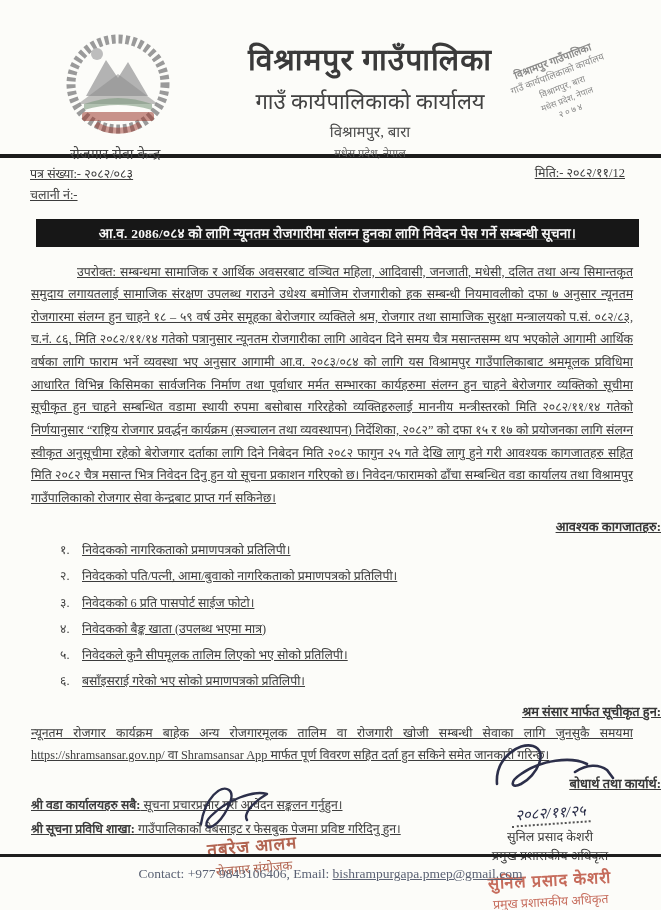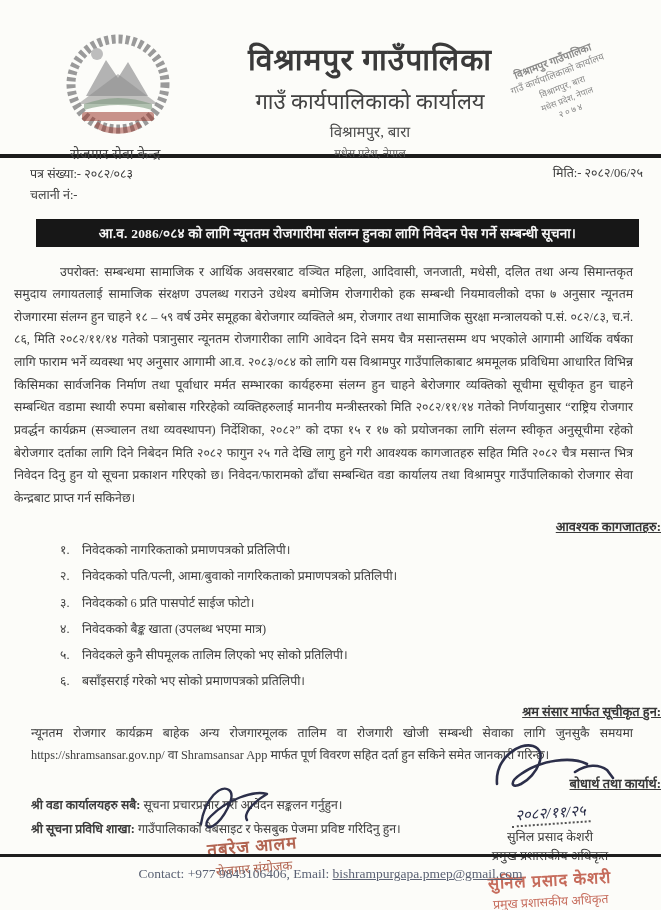--- a/index.html
+++ b/index.html
@@ -2,20 +2,21 @@
 <html><head>
 <meta charset="utf-8">
 <style>
   * { margin:0; padding:0; box-sizing:border-box; }
   html,body { background:#e8e8e4; }
   .page {
     position:relative; width:661px; height:910px; margin:0 auto;
     background:#fcfcf9; overflow:hidden;
     font-family:"Liberation Serif","DejaVu Serif",serif;
     color:#3c3c3c;
+    text-decoration:underline;
   }
   
   .letterhead { position:relative; height:152px; }
   .logo-box { position:absolute; left:62px; top:34px; width:112px; height:108px; }
   .header-center { position:absolute; left:170px; top:38px; width:400px; text-align:center; }
   .muni-name  { font-size:30px; font-weight:bold; color:#3a3a3a; letter-spacing:1px; }
   .office-name{ font-size:22px; color:#424242; margin-top:6px; }
   .addr       { font-size:15px; color:#4a4a4a; margin-top:6px; }
   .prov       { font-size:11px; color:#555; margin-top:4px; }
   .left-label { position:absolute; left:70px; top:143px; font-size:14.5px; color:#3f3f3f;text-align:right; }
@@ -23,31 +24,31 @@
     position:absolute; right:14px; top:52px; width:170px; text-align:center;
     transform:rotate(-21deg); color:#6f6f6f; opacity:.8; line-height:1.45;
   }
   .corner-stamp .cs1 { font-size:10.5px; font-weight:bold; }
   .corner-stamp .cs2 { font-size:9.5px; }
   .corner-stamp .cs3 { font-size:9px; }
   .corner-stamp .cs4 { font-size:8.5px; }
   .corner-stamp .cs5 { font-size:9px; letter-spacing:2px; }
   .rule-thick { border-top:4px solid #1c1c1c; margin-top:2px; }
   
-  .meta { display:flex; justify-content:space-between; padding:6px 18px 0 30px; font-size:12.5px; color:#3a3a3a; }
+  .meta { display:flex; justify-content:space-between; padding:6px 36px 0 30px; font-size:12.5px; color:#3a3a3a; }
   .meta-left div { line-height:1.7; }
   
   .banner {
     margin:12px 22px 0 36px; background:#171717; color:#f6f6f6;
     font-size:13.5px; font-weight:bold; text-align:center;
     padding:5px 6px; letter-spacing:.2px;
   }
   
   .body-par {
-    margin:14px 28px 0 14px; text-align:justify; text-indent:46px;
+    margin:14px 28px 0 31px; text-align:justify; text-indent:46px;
     font-size:12.3px; line-height:1.84; color:#3d3d3d;
   }
   .sec-heading {
     margin:8px 0 2px 31px; font-size:12.8px; font-weight:bold;
     text-decoration:underline; color:#383838;text-align:right;
   }
   .doc-list { margin:2px 0 0 60px; list-style:none; }
   .doc-list .doc-item { font-size:12.3px; line-height:2.12; color:#3d3d3d; }
   .doc-item .num { display:inline-block; width:22px; }
   .shram-par { margin:2px 28px 0 31px; text-align:justify; font-size:12.3px; line-height:1.8; color:#3d3d3d; }
@@ -114,21 +115,21 @@
     </div>
   </div>
 
   <div class="rule-thick"></div>
 
   <div class="meta">
     <div class="meta-left">
       <div>पत्र संख्या:- २०८२/०८३</div>
       <div>चलानी नं:-</div>
     </div>
-    <div class="meta-right">मिति:- २०८२/06/२५</div>
+    <div class="meta-right">मिति:- २०८२/११/12</div>
   </div>
 
   <div class="banner">आ.व. 2086/०८४ को लागि न्यूनतम रोजगारीमा संलग्न हुनका लागि निवेदन पेस गर्ने सम्बन्धी सूचना।</div>
 
   <p class="body-par">उपरोक्त: सम्बन्धमा सामाजिक र आर्थिक अवसरबाट वञ्चित महिला, आदिवासी, जनजाती, मधेसी, दलित तथा अन्य सिमान्तकृत समुदाय लगायतलाई सामाजिक संरक्षण उपलब्ध गराउने उधेश्य बमोजिम रोजगारीको हक सम्बन्धी नियमावलीको दफा ७ अनुसार न्यूनतम रोजगारमा संलग्न हुन चाहने १८ – ५९ वर्ष उमेर समूहका बेरोजगार व्यक्तिले श्रम, रोजगार तथा सामाजिक सुरक्षा मन्त्रालयको प.सं. ०८२/८३, च.नं. ८६, मिति २०८२/११/१४ गतेको पत्रानुसार न्यूनतम रोजगारीका लागि आवेदन दिने समय चैत्र मसान्तसम्म थप भएकोले आगामी आर्थिक वर्षका लागि फाराम भर्ने व्यवस्था भए अनुसार आगामी आ.व. २०८३/०८४ को लागि यस विश्रामपुर गाउँपालिकाबाट श्रममूलक प्रविधिमा आधारित विभिन्न किसिमका सार्वजनिक निर्माण तथा पूर्वाधार मर्मत सम्भारका कार्यहरुमा संलग्न हुन चाहने बेरोजगार व्यक्तिको सूचीमा सूचीकृत हुन चाहने सम्बन्धित वडामा स्थायी रुपमा बसोबास गरिरहेको व्यक्तिहरुलाई माननीय मन्त्रीस्तरको मिति २०८२/११/१४ गतेको निर्णयानुसार “राष्ट्रिय रोजगार प्रवर्द्धन कार्यक्रम (सञ्चालन तथा व्यवस्थापन) निर्देशिका, २०८२” को दफा १५ र १७ को प्रयोजनका लागि संलग्न स्वीकृत अनुसूचीमा रहेको बेरोजगार दर्ताका लागि दिने निबेदन मिति २०८२ फागुन २५ गते देखि लागु हुने गरी आवश्यक कागजातहरु सहित मिति २०८२ चैत्र मसान्त भित्र निवेदन दिनु हुन यो सूचना प्रकाशन गरिएको छ। निवेदन/फारामको ढाँचा सम्बन्धित वडा कार्यालय तथा विश्रामपुर गाउँपालिकाको रोजगार सेवा केन्द्रबाट प्राप्त गर्न सकिनेछ।</p>
 
   <div class="sec-heading">आवश्यक कागजातहरु:</div>
   <ol class="doc-list">
     <li class="doc-item"><span class="num">१.</span><span>निवेदकको नागरिकताको प्रमाणपत्रको प्रतिलिपी।</span></li>
     <li class="doc-item"><span class="num">२.</span><span>निवेदकको पति/पत्नी, आमा/बुवाको नागरिकताको प्रमाणपत्रको प्रतिलिपी।</span></li>

